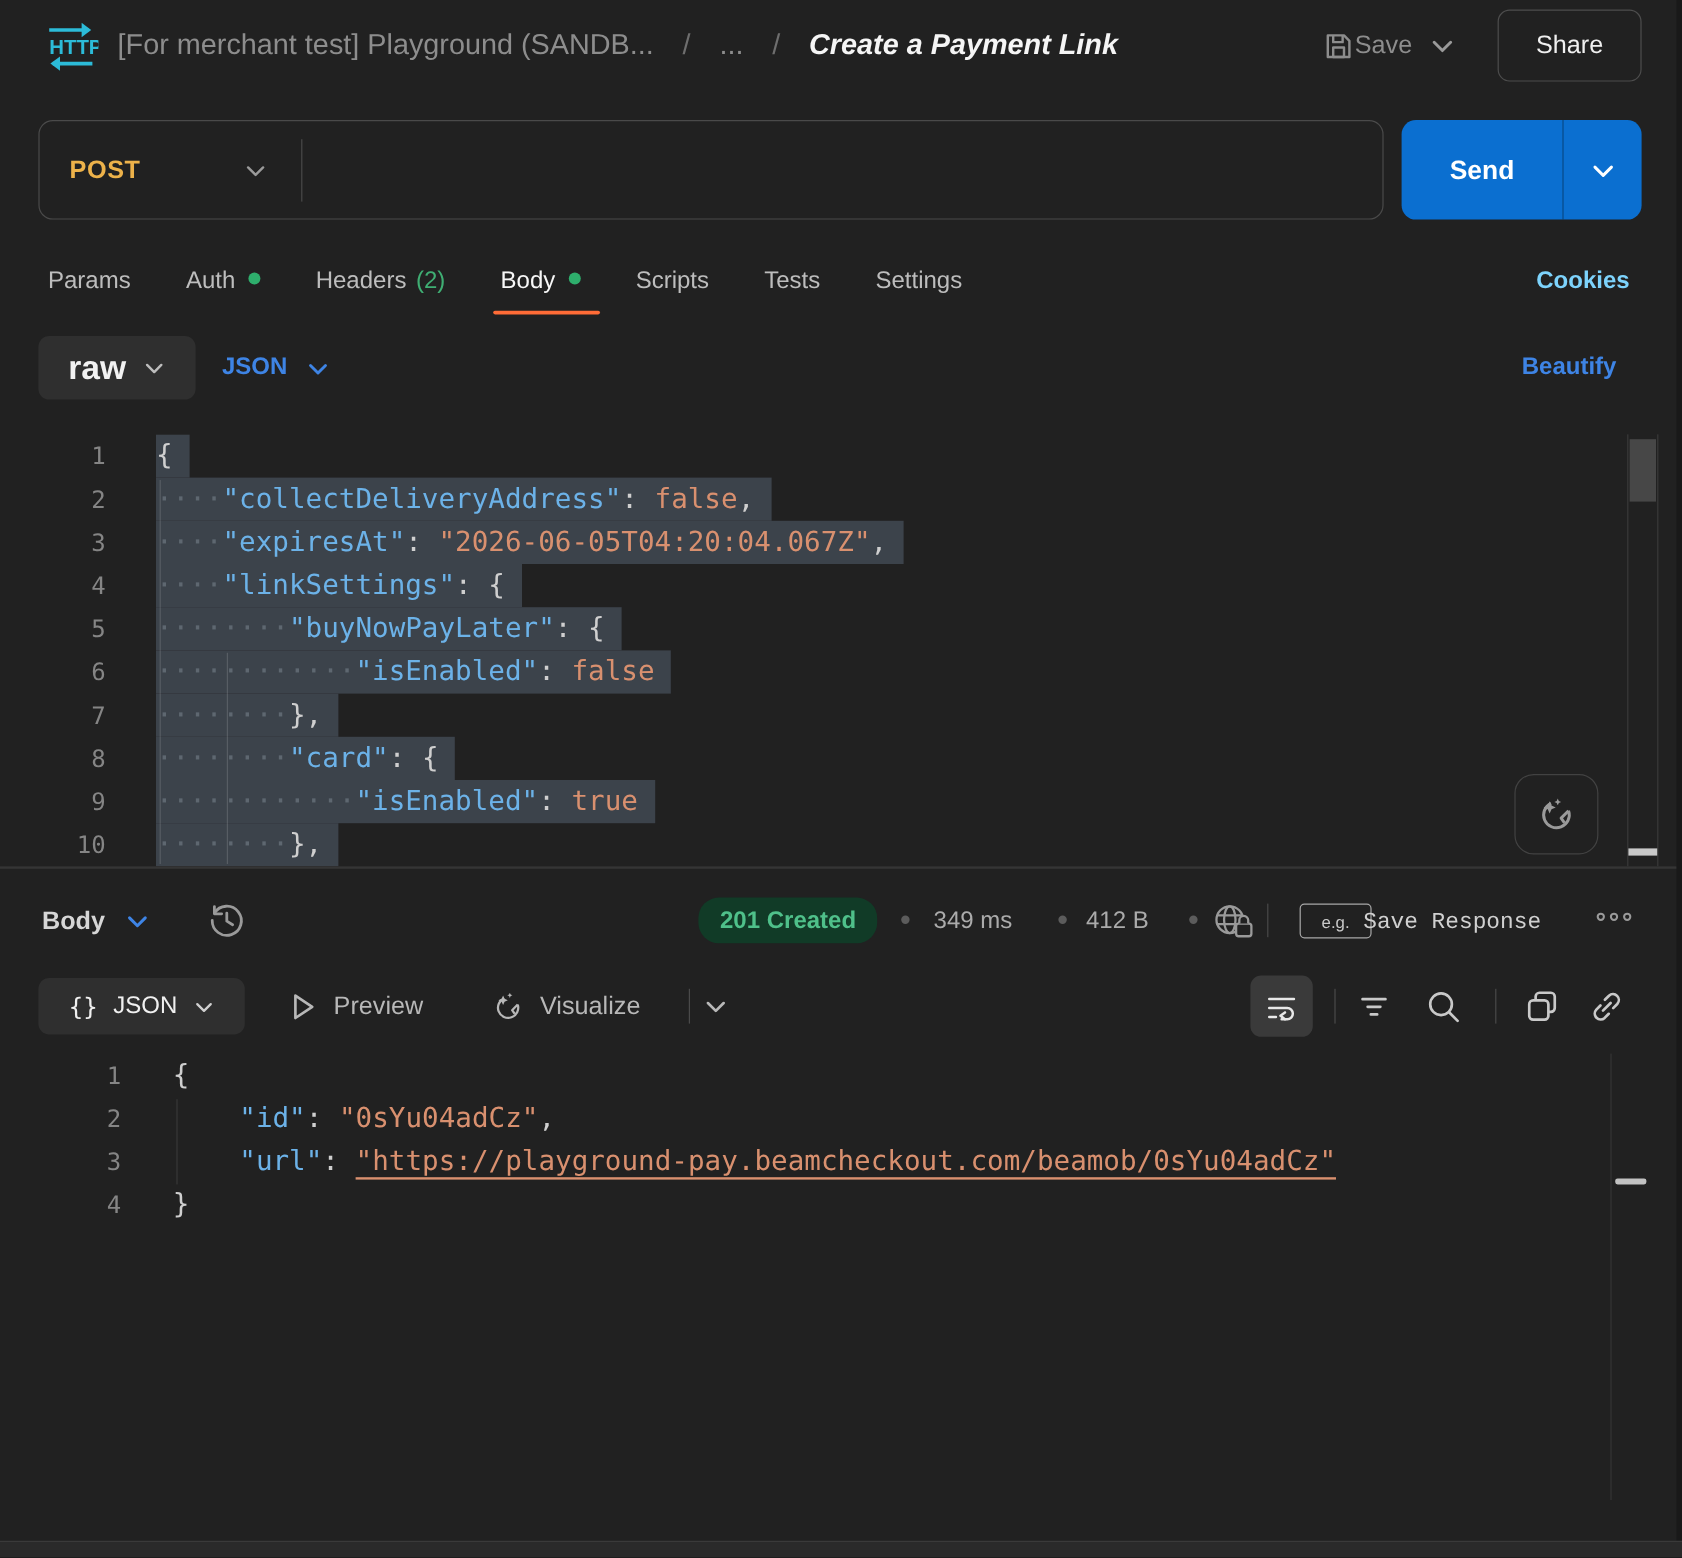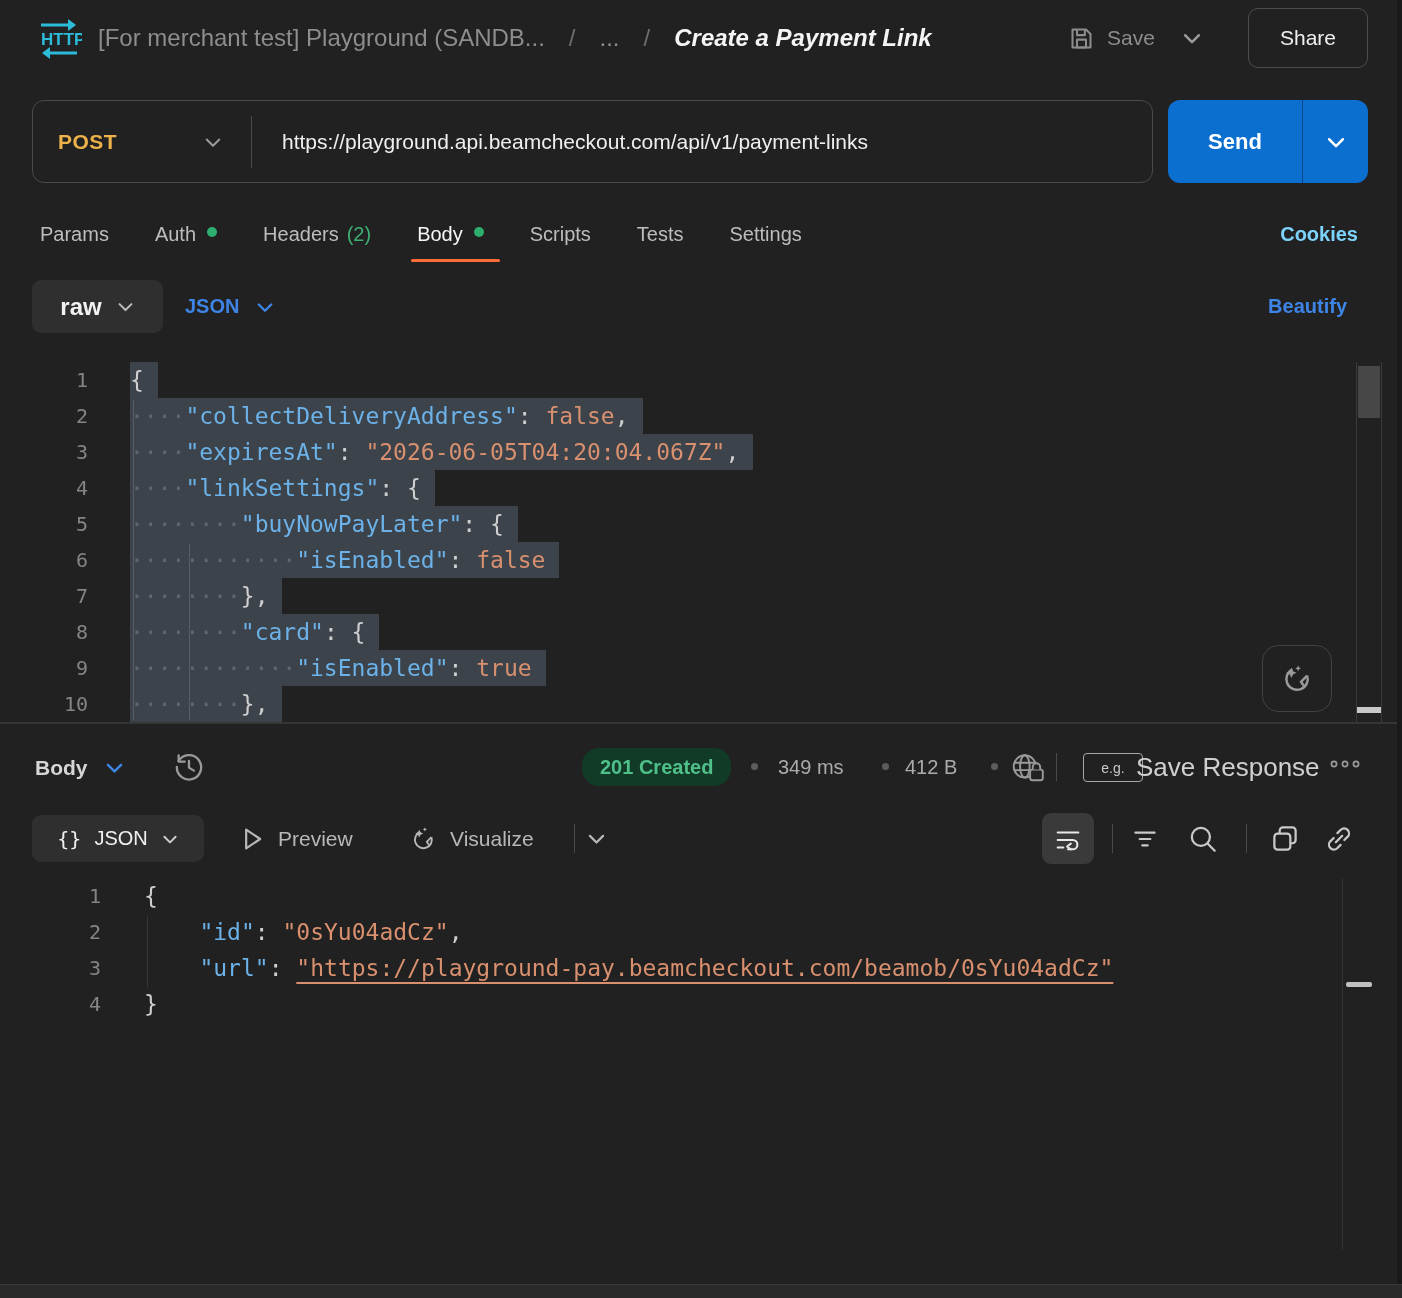--- a/index.html
+++ b/index.html
@@ -12,21 +12,21 @@
   svg { display:block; }
 
   
   .hdr { position:absolute; left:0; top:0; width:1402px; height:84px; }
   .http-badge { position:absolute; left:36px; top:15px; }
   .crumbs { position:absolute; left:98px; top:0; height:76px; display:flex; align-items:center; gap:24px; font-size:24px; }
   .crumb-root { color:#8d8d8d; }
   .crumb-sep { color:#6e6e6e; }
   .crumb-ellipsis { color:#8d8d8d; }
   .crumb-title { color:#f5f5f5; font-weight:700;font-style:italic; }
-  .save-group { position:absolute; left:1068px; top:0; height:76px; display:flex; align-items:center; gap:12px; color:#8d8d8d; }
+  .save-group { position:absolute; left:1102px; top:0; height:76px; display:flex; align-items:center; gap:0; color:#8d8d8d; }
   .save-label { font-size:21px; color:#8d8d8d; }
   .save-chevron { margin-left:14px; color:#9a9a9a; }
   .share-btn { position:absolute; left:1248px; top:8px; width:120px; height:60px;
     border:1px solid #4d4d4d; border-radius:10px; display:flex; align-items:center; justify-content:center;
     font-size:21px; color:#f0f0f0; background:transparent; }
 
   
   .req-bar { position:absolute; left:32px; top:100px; width:1121px; height:83px;
     border:1.5px solid #4a4a4a; border-radius:12px; display:flex; align-items:center; }
   .method { width:170px; padding-left:25px; font-size:21px; font-weight:700; letter-spacing:.5px; color:#EDB24A; }
@@ -46,21 +46,21 @@
   .tab.active { color:#f7f7f7; }
   .tab.active::after { content:""; position:absolute; left:-6px; right:-16px; bottom:2px; height:3px; background:#FF6C37; border-radius:2px; }
   .tab .count { color:#3FAE73; margin-left:8px; }
   .gdot { width:10px; height:10px; border-radius:50%; background:#2EAE6C; margin-left:11px; transform:translateY(-2px); }
   .cookies { position:absolute; right:44px; top:204px; height:60px; display:flex; align-items:center;
     color:#7dd3fc; font-size:20px; font-weight:700; }
 
   
   .raw-pill { position:absolute; left:32px; top:280px; width:131px; height:53px; background:#2f2f2f;
     border-radius:9px; display:flex; align-items:center; justify-content:center; gap:14px; }
-  .raw-label { color:#f2f2f2; font-size:24px; font-weight:700; }
+  .raw-label { color:#f2f2f2; font-size:28px; font-weight:700; }
   .raw-chevron { color:#bdbdbd; }
   .json-select { position:absolute; left:185px; top:280px; height:53px; display:flex; align-items:center; gap:16px;
     color:#3E84E5; font-size:20px; font-weight:700; }
   .beautify { position:absolute; right:55px; top:280px; height:53px; display:flex; align-items:center;
     color:#3E84E5; font-size:20px; font-weight:700; }
 
   
   .editor { position:absolute; left:0; overflow:hidden; }
   #req-editor { top:362px; width:1356px; height:360px; }
   #res-editor { top:878px; width:1342px; height:380px; }
@@ -100,21 +100,21 @@
   .res-body-chevron { color:#3E84E5; }
   .history-btn { position:absolute; left:172px; top:750px; color:#9a9a9a; }
   .status-badge { position:absolute; left:582px; top:748px; height:38px; padding:0 18px; background:#113B27;
     border-radius:17px; display:flex; align-items:center; color:#4FC08A; font-size:20px; font-weight:700; }
   .meta-dot { position:absolute; width:7px; height:7px; border-radius:50%; background:#5c5c5c; top:763px; }
   .meta-text { position:absolute; top:740px; height:55px; display:flex; align-items:center; color:#ababab; font-size:20px; }
   .globe-btn { position:absolute; left:1010px; top:751px; color:#9a9a9a; }
   .meta-divider { position:absolute; left:1056px; top:753px; width:1px; height:28px; background:#4a4a4a; }
   .eg-box { position:absolute; left:1083px; top:753px; width:60px; height:29px; border:1.5px solid #a8a8a8;
     border-radius:4px; display:flex; align-items:center; justify-content:center; font-size:14px; color:#c9c9c9; }
-  .save-response { position:absolute; left:1136px; top:740px; height:55px; display:flex; align-items:center; color:#d0d0d0; font-size:26px; }
+  .save-response { position:absolute; left:1136px; top:740px; height:55px; display:flex; align-items:center; color:#d0d0d0; font-size:19px;font-family:Liberation Mono, monospace; }
   .more-btn { position:absolute; left:1328px; top:758px; color:#9a9a9a; }
 
   
   .json-pill { position:absolute; left:32px; top:815px; width:172px; height:47px; background:#2f2f2f; border-radius:9px;
     display:flex; align-items:center; justify-content:center; gap:13px; }
   .braces { font-family:"DejaVu Sans Mono", monospace; font-size:20px; color:#f0f0f0; }
   .json-pill-label { color:#f0f0f0; font-size:20px; }
   .json-pill-chevron { color:#cfcfcf; }
   .tool-item { position:absolute; top:815px; height:47px; display:flex; align-items:center; gap:12px; color:#b8b8b8; font-size:21px; }
   .tb-divider { position:absolute; top:824px; width:1px; height:29px; background:#4a4a4a; }
@@ -171,21 +171,20 @@
   </div>
 
   <div class="req-bar">
     <span class="method">POST</span>
     <span class="method-chevron">
       <svg width="20" height="20" viewBox="0 0 16 16" fill="none" stroke="currentColor" stroke-width="1.6" stroke-linecap="round" stroke-linejoin="round">
           <path d="M3 6l5 5 5-5"></path>
         </svg>
     </span>
     <div class="req-divider"></div>
-    <span class="url-text">https://playground.api.beamcheckout.com/api/v1/payment-links</span>
   </div>
   <div class="send-btn">
     <div class="send-main">
       <span>Send</span>
     </div>
     <div class="send-split"></div>
     <div class="send-caret">
       <svg width="22" height="22" viewBox="0 0 16 16" fill="none" stroke="currentColor" stroke-width="1.8" stroke-linecap="round" stroke-linejoin="round">
           <path d="M3 6l5 5 5-5"></path>
         </svg>

